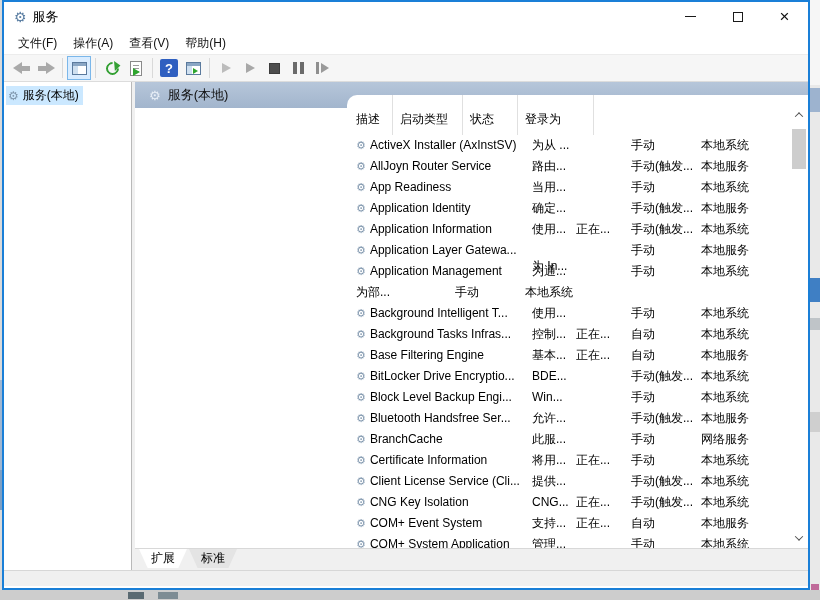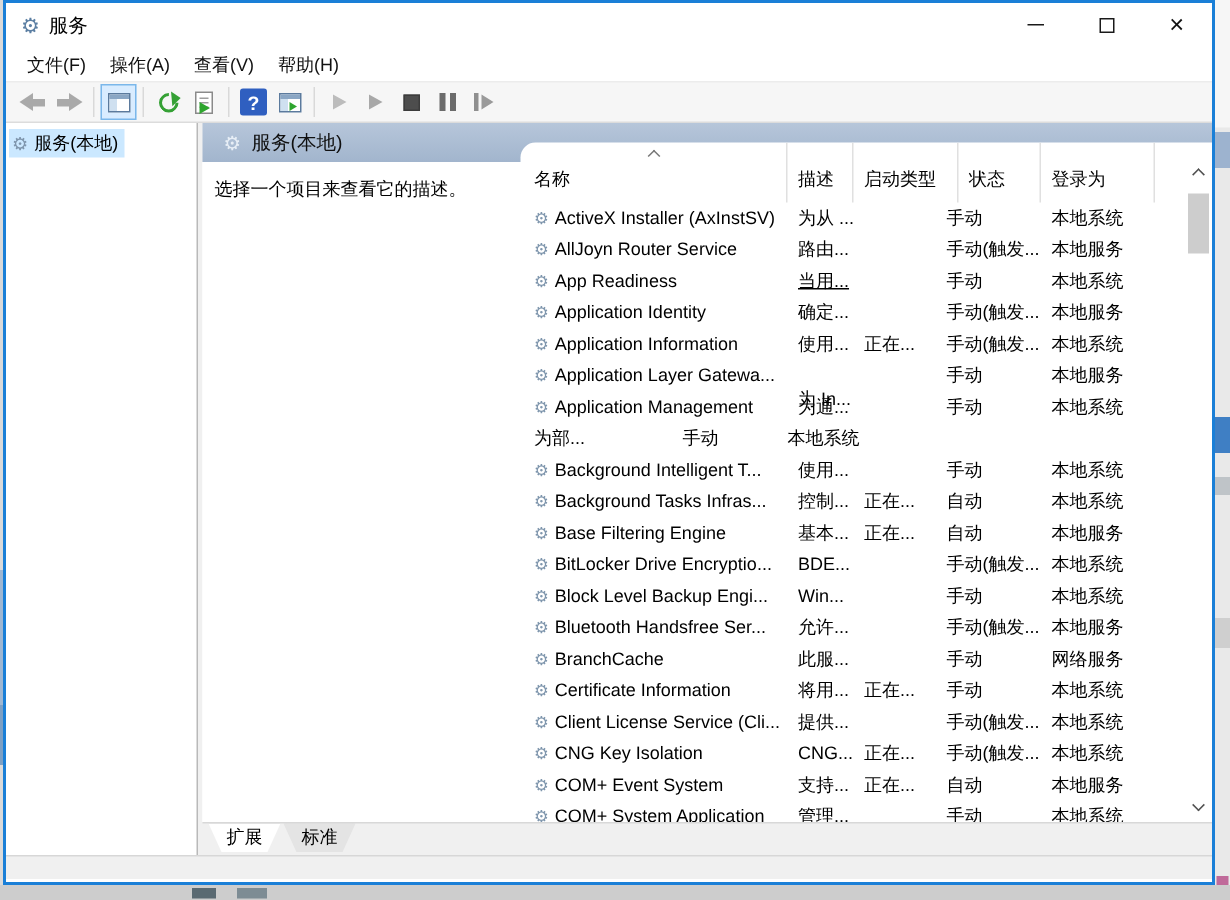--- a/index.html
+++ b/index.html
@@ -241,30 +241,23 @@
           <span class="tree-label">服务(本地)</span>
         </div>
       </div>
 
       <div class="main-pane">
         <div class="band">
           <span class="band-gear">⚙</span>
           <span class="band-title">服务(本地)</span>
         </div>
         <div class="content-white"></div>
-        <div class="desc-pane">
-          <div class="desc-text">选择一个项目来查看它的描述。</div>
-        </div>
 
         <div class="list-panel">
           <div class="lv-header">
-              <div class="hcell" style="width: 176px;">
-                <span class="hlbl">名称</span>
-                <i class="sort-arrow"></i>
-              </div>
               <div class="hcell" style="width: 44px;">
                 <span class="hlbl">描述</span>
               </div>
               <div class="hcell" style="width: 70px;">
                 <span class="hlbl">启动类型</span>
               </div>
               <div class="hcell" style="width: 55px;">
                 <span class="hlbl">状态</span>
               </div>
               <div class="hcell" style="width: 76px;">
@@ -281,21 +274,21 @@
               </div>
               <div class="lv-row">
                 <div class="cell" style="width: 176px;"><span class="gear">⚙</span><span class="nm">AllJoyn Router Service</span></div>
                 <div class="cell" style="width: 44px;">路由...</div>
                 <div class="cell" style="width: 55px;"></div>
                 <div class="cell" style="width: 70px;">手动(触发...</div>
                 <div class="cell" style="width: 76px;">本地服务</div>
               </div>
               <div class="lv-row">
                 <div class="cell" style="width: 176px;"><span class="gear">⚙</span><span class="nm">App Readiness</span></div>
-                <div class="cell" style="width: 44px; text-decoration: underline;">当用...</div>
+                <div class="cell" style="width: 44px;">当用...</div>
                 <div class="cell" style="width: 55px;"></div>
                 <div class="cell" style="width: 70px;">手动</div>
                 <div class="cell" style="width: 76px;">本地系统</div>
               </div>
               <div class="lv-row">
                 <div class="cell" style="width: 176px;"><span class="gear">⚙</span><span class="nm">Application Identity</span></div>
                 <div class="cell" style="width: 44px;">确定...</div>
                 <div class="cell" style="width: 55px;"></div>
                 <div class="cell" style="width: 70px;">手动(触发...</div>
                 <div class="cell" style="width: 76px;">本地服务</div>

